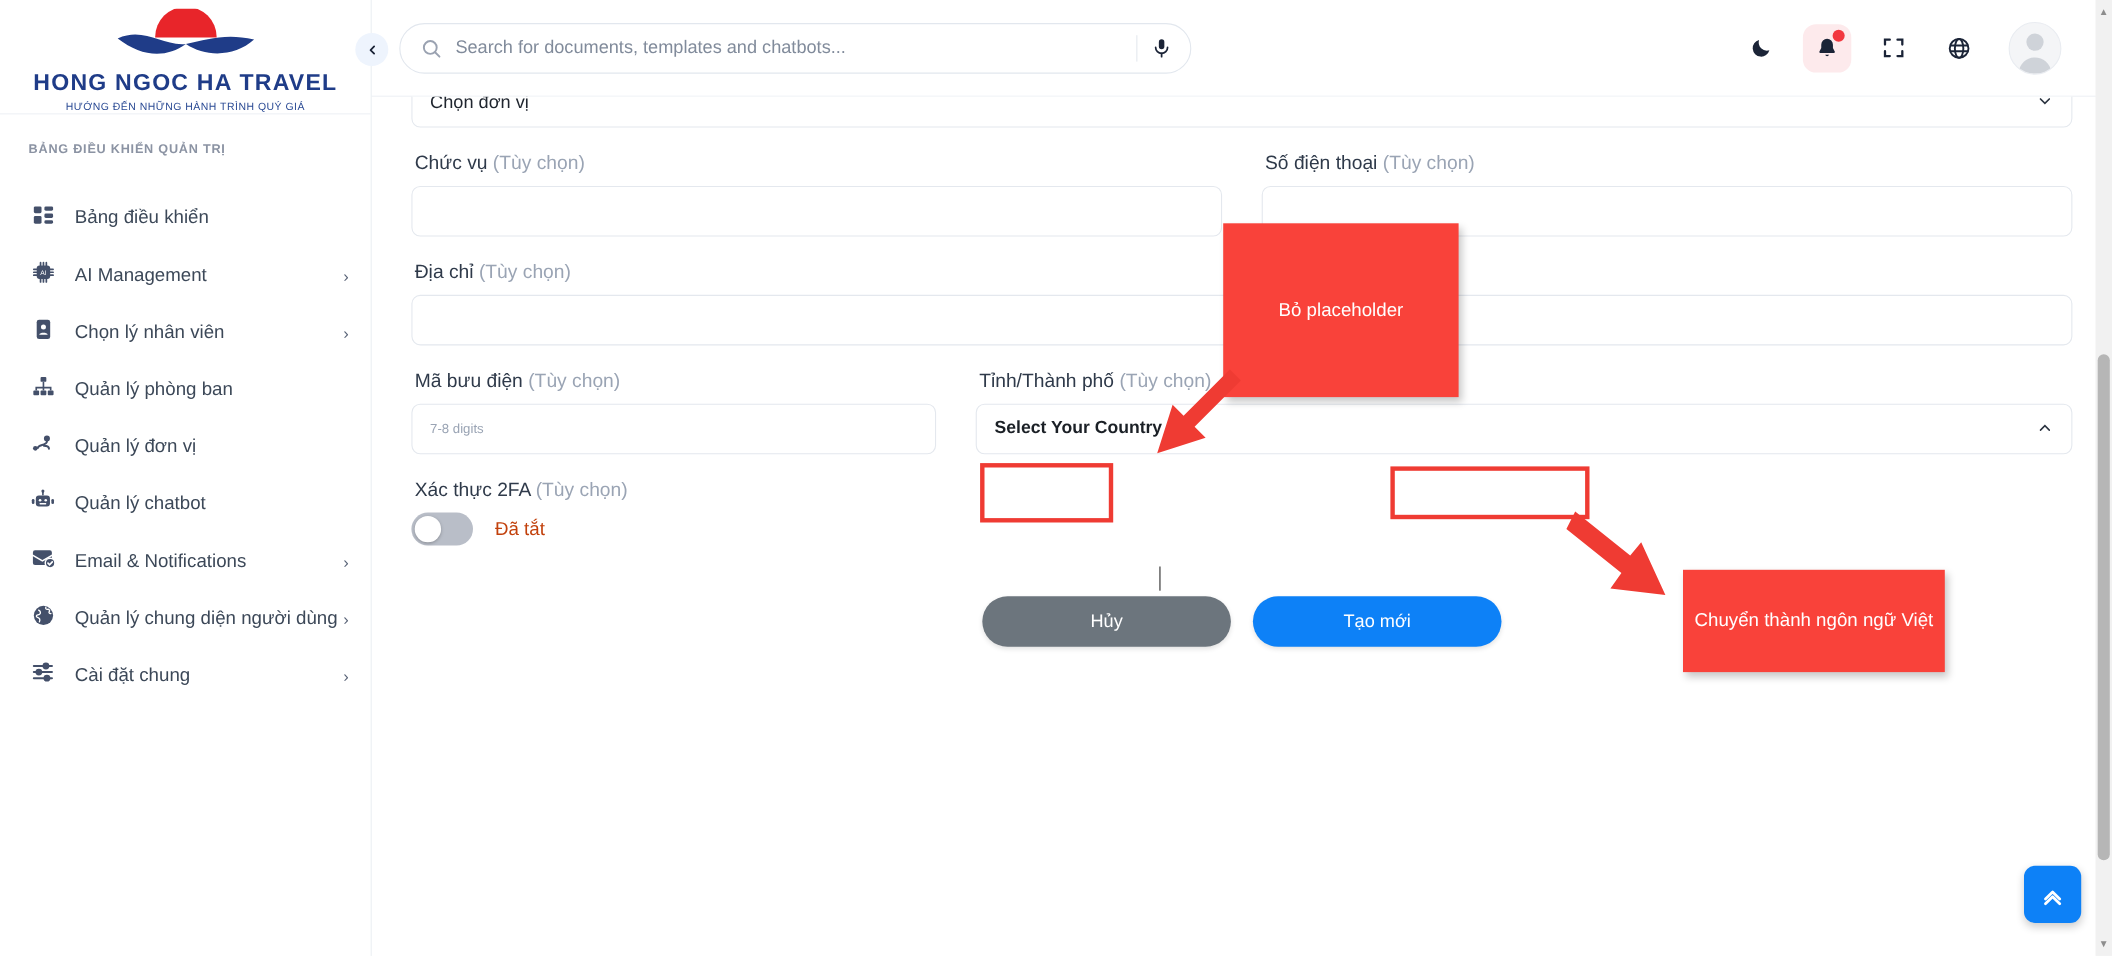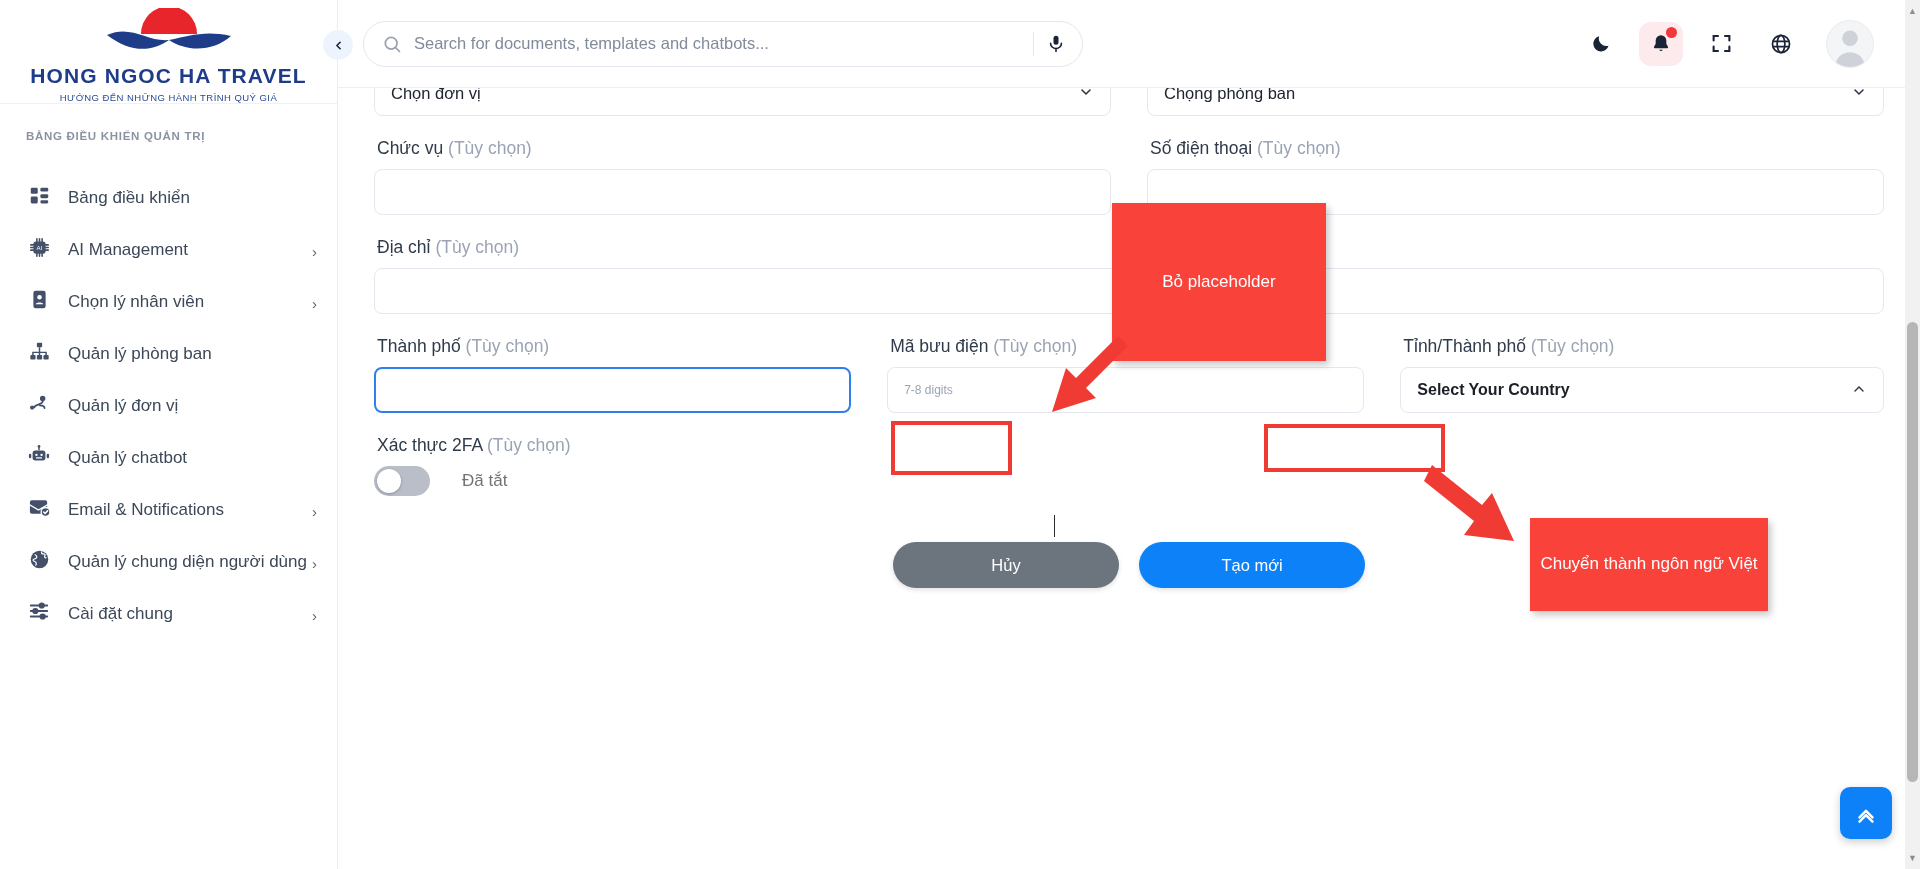--- a/index.html
+++ b/index.html
@@ -147,21 +147,21 @@
   .toggle-row { display: flex; align-items: center; margin-top: 8px; }
   .toggle {
     width: 56px; height: 30px; border-radius: 15px;
     background: #b9bec8; position: relative; cursor: pointer; flex: none;
   }
   .toggle .knob {
     position: absolute; left: 3px; top: 3px;
     width: 24px; height: 24px; border-radius: 50%;
     background: #fff; box-shadow: 0 1px 3px rgba(0,0,0,.25);
   }
-  .toggle-text { margin-left: 32px; font-size: 17px; color: #737373; }
+  .toggle-text { margin-left: 20px; font-size: 17px; color: #c2410c; }
 
   
   .btn-row {
     display: flex; justify-content: center; gap: 20px; margin-top: 46px;
   }
   .btn {
     width: 226px; height: 46px; border-radius: 23px; border: none;
     color: #fff; font-size: 16.5px; cursor: pointer;
     font-family: Liberation Sans, sans-serif;
     box-shadow: 0 2px 5px rgba(0,0,0,.12);
@@ -414,30 +414,20 @@
         <div class="col">
           <div class="select-box">
             <span>Chọn đơn vị</span>
             <span class="chev">
               <svg width="16" height="16" viewBox="0 0 24 24" fill="none" stroke="currentColor" stroke-width="2.3" stroke-linecap="round">
                   <polyline points="6 9 12 15 18 9"></polyline>
                 </svg>
             </span>
           </div>
         </div>
-        <div class="col">
-          <div class="select-box">
-            <span>Chọng phòng ban</span>
-            <span class="chev">
-              <svg width="16" height="16" viewBox="0 0 24 24" fill="none" stroke="currentColor" stroke-width="2.3" stroke-linecap="round">
-                  <polyline points="6 9 12 15 18 9"></polyline>
-                </svg>
-            </span>
-          </div>
-        </div>
       </div>
 
       <div class="row">
         <div class="col">
           <div class="fld-label">
             <span>Chức vụ</span>
             <span class="opt">(Tùy chọn)</span>
           </div>
           <div class="input-box">
             <span class="input-ph"></span>
@@ -460,29 +450,20 @@
             <span>Địa chỉ</span>
             <span class="opt">(Tùy chọn)</span>
           </div>
           <div class="input-box">
             <span class="input-ph"></span>
           </div>
         </div>
       </div>
 
       <div class="row">
-        <div class="col-3">
-          <div class="fld-label">
-            <span>Thành phố</span>
-            <span class="opt">(Tùy chọn)</span>
-          </div>
-          <div class="input-box focused">
-            <span class="input-ph"></span>
-          </div>
-        </div>
         <div class="col-3">
           <div class="fld-label">
             <span>Mã bưu điện</span>
             <span class="opt">(Tùy chọn)</span>
           </div>
           <div class="input-box">
             <span class="input-ph">7-8 digits</span>
           </div>
         </div>
         <div class="col">

